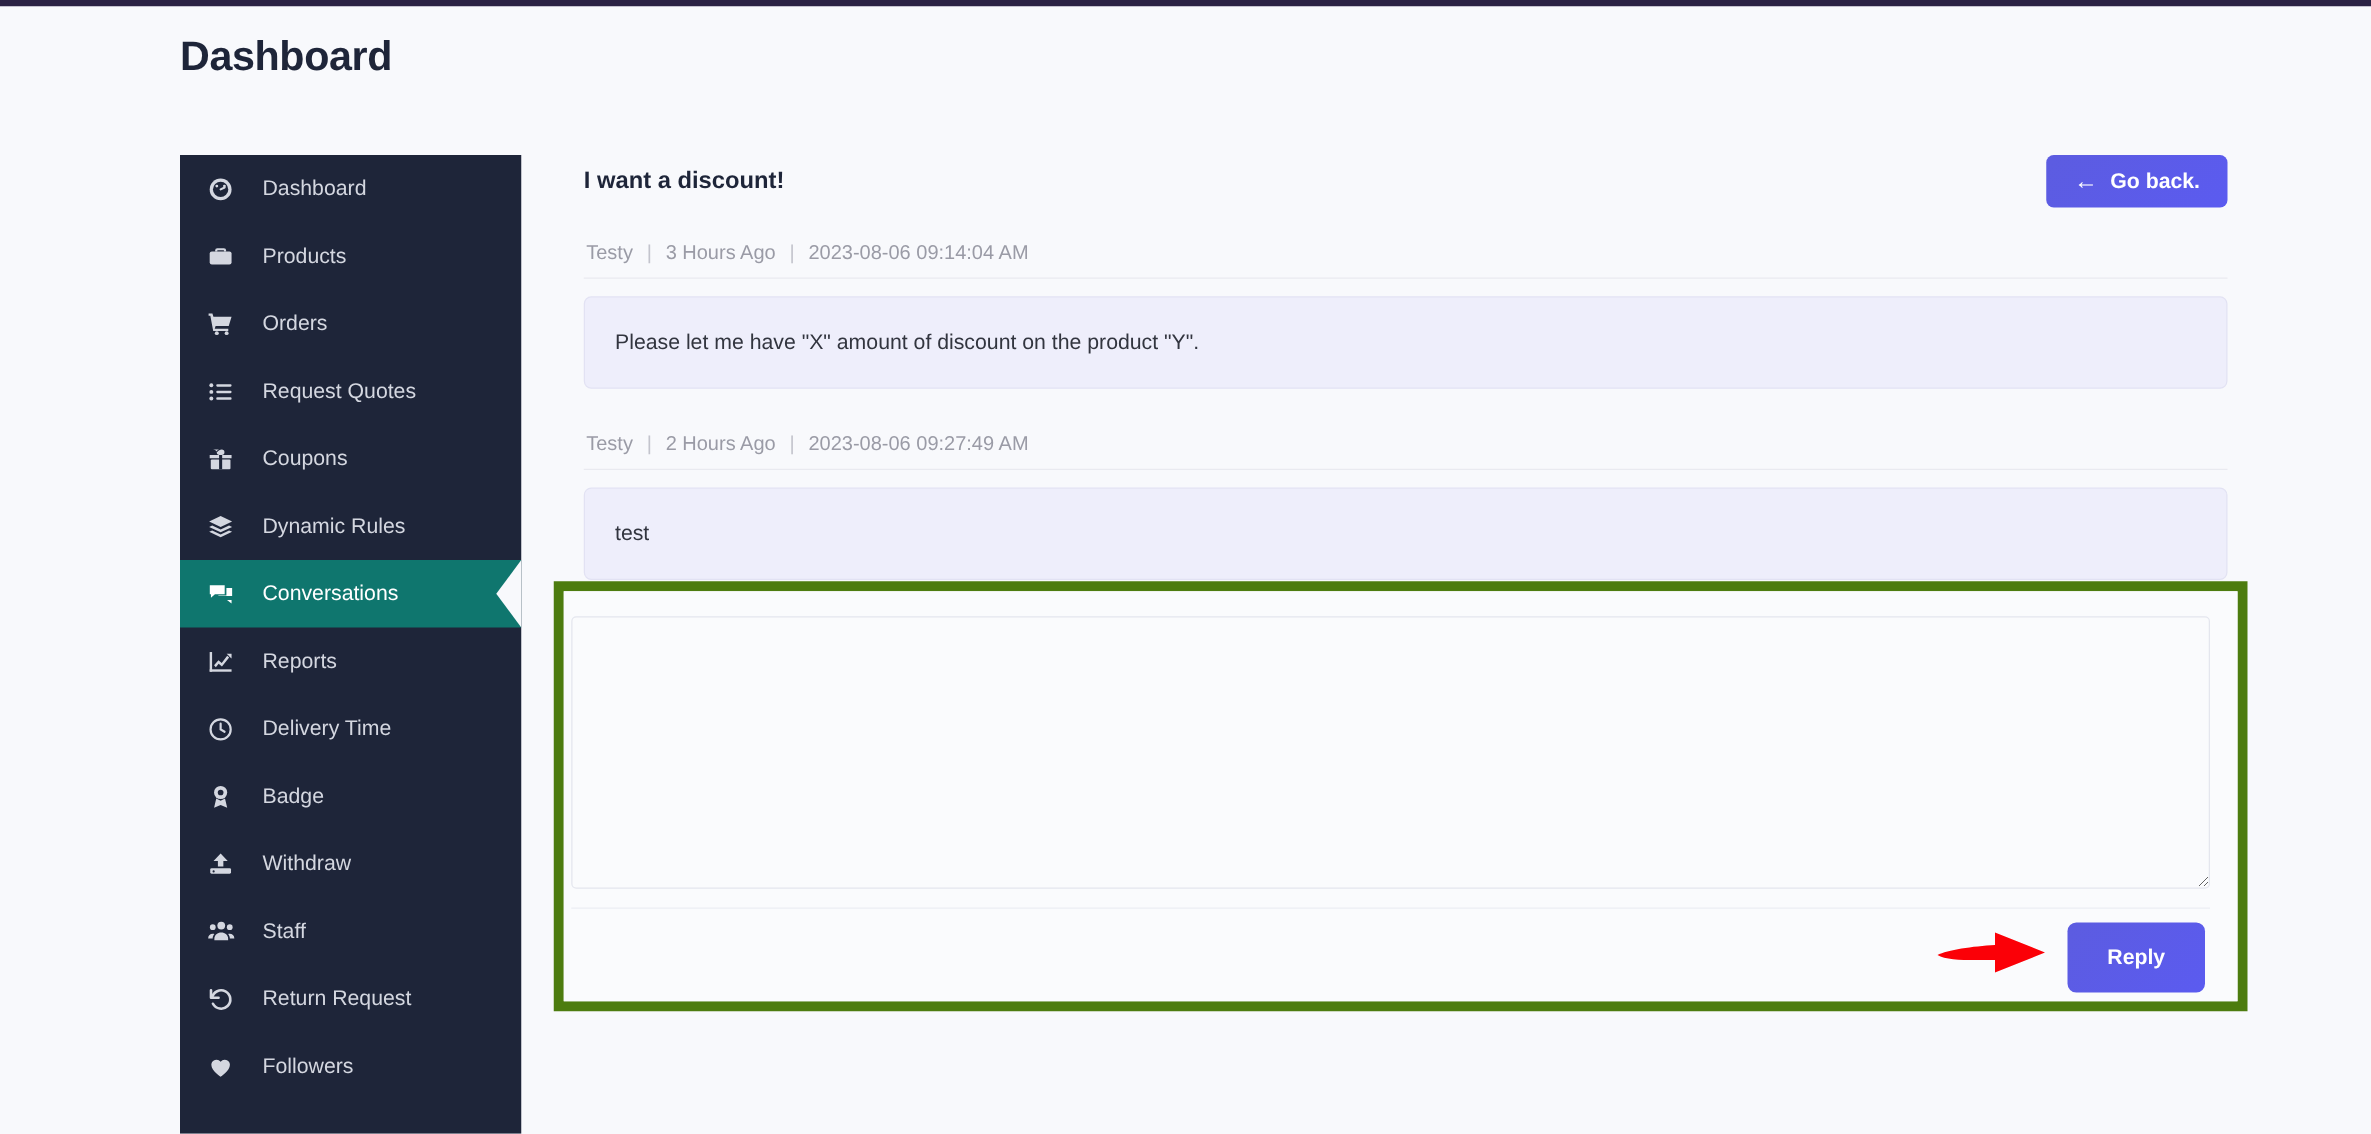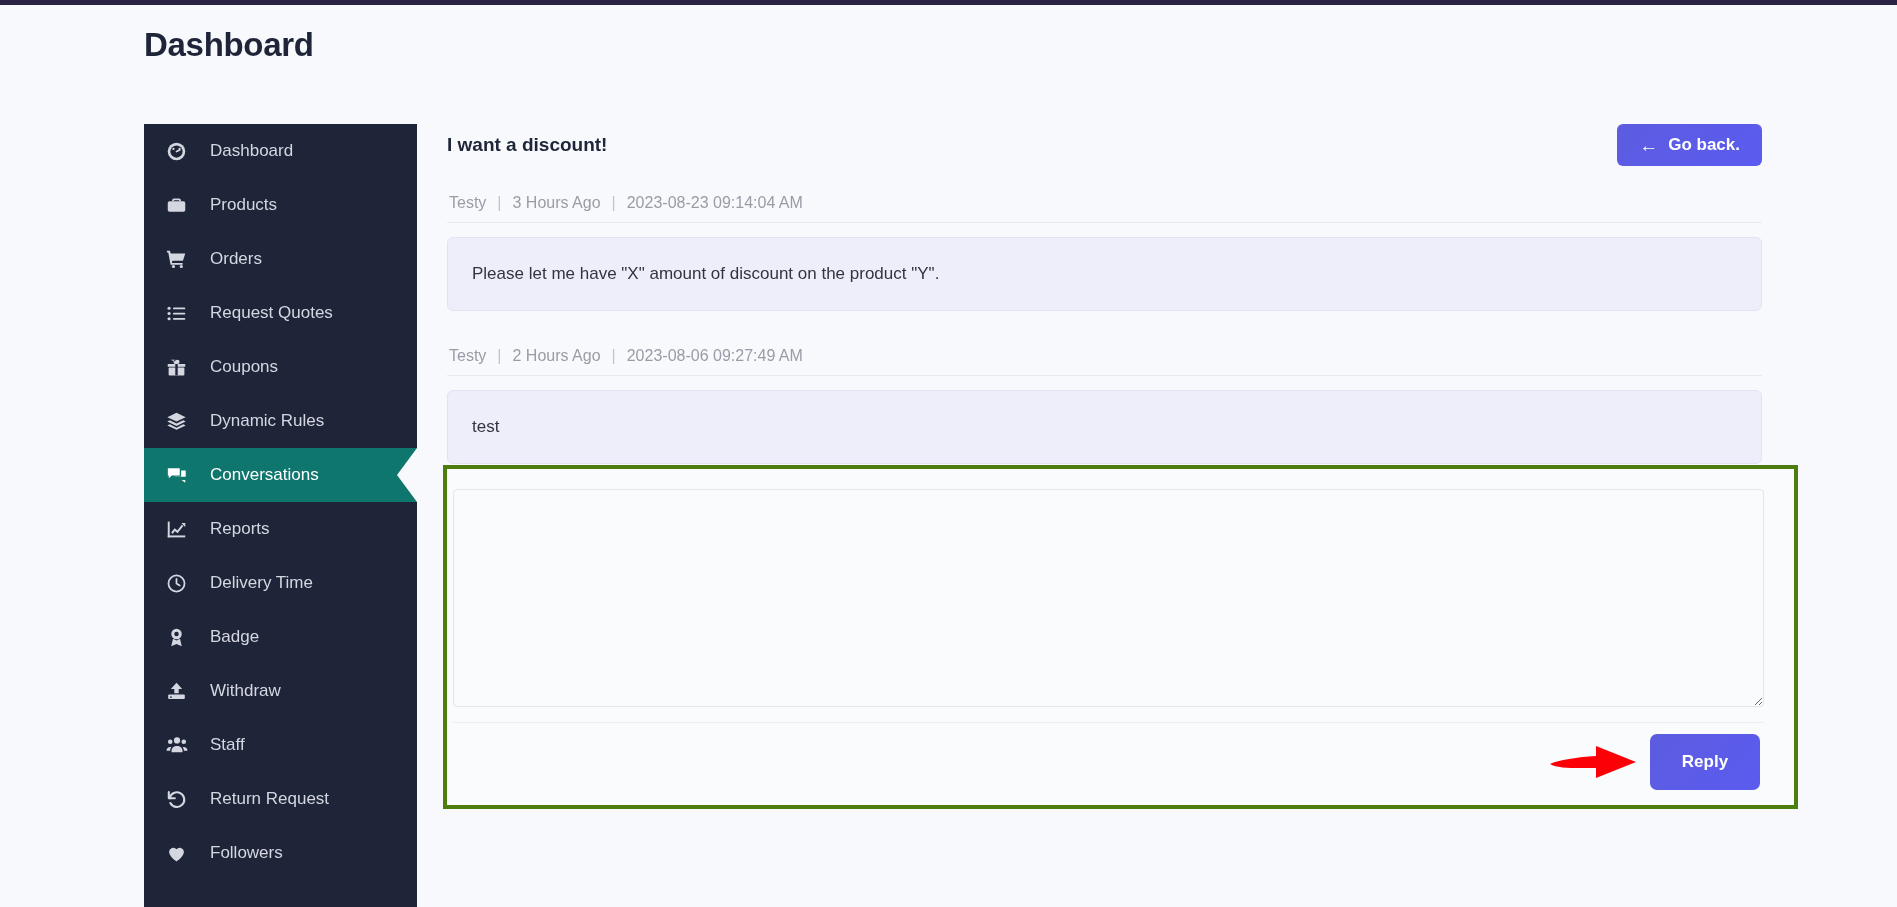--- a/index.html
+++ b/index.html
@@ -91,21 +91,21 @@
     transform: translateY(-50%);
     width: 0; height: 0;
     border-top: 27px solid transparent;
     border-bottom: 27px solid transparent;
     border-right: 20px solid #f8f9fc;
   }
 
   
   .main {
     position: absolute;
-    left: 447px;
+    left: 467px;
     top: 124px;
     width: 1315px;
   }
 
   .thread-header {
     display: flex;
     align-items: flex-start;
     justify-content: space-between;
     height: 56px;
   }
@@ -167,21 +167,21 @@
 
   .msg-bubble.tall { min-height: 73px; }
 
   
   .reply-panel {
     position: absolute;
     left: 443px;
     top: 465px;
     width: 1355px;
     height: 344px;
-    border: 4px solid #4d7c0f;
+    border: 8px solid #4d7c0f;
     background: #fafbfd;
   }
 
   .reply-inner {
     position: absolute;
     left: 0; top: 0;
     width: 100%;
     height: 100%;
     background: #fafbfd;
   }
@@ -414,21 +414,21 @@
       <span class="arrow-left">←</span>
       <span>Go back.</span>
     </button>
   </div>
 
   <div class="msg-meta">
     <span>Testy</span>
     <span class="sep">|</span>
     <span>3 Hours Ago</span>
     <span class="sep">|</span>
-    <span>2023-08-23 09:14:04 AM</span>
+    <span>2023-08-06 09:14:04 AM</span>
   </div>
   <div class="msg-bubble">Please let me have "X" amount of discount on the product "Y".</div>
 
   <div class="msg-meta" style="margin-top:22px;">
     <span>Testy</span>
     <span class="sep">|</span>
     <span>2 Hours Ago</span>
     <span class="sep">|</span>
     <span>2023-08-06 09:27:49 AM</span>
   </div>

